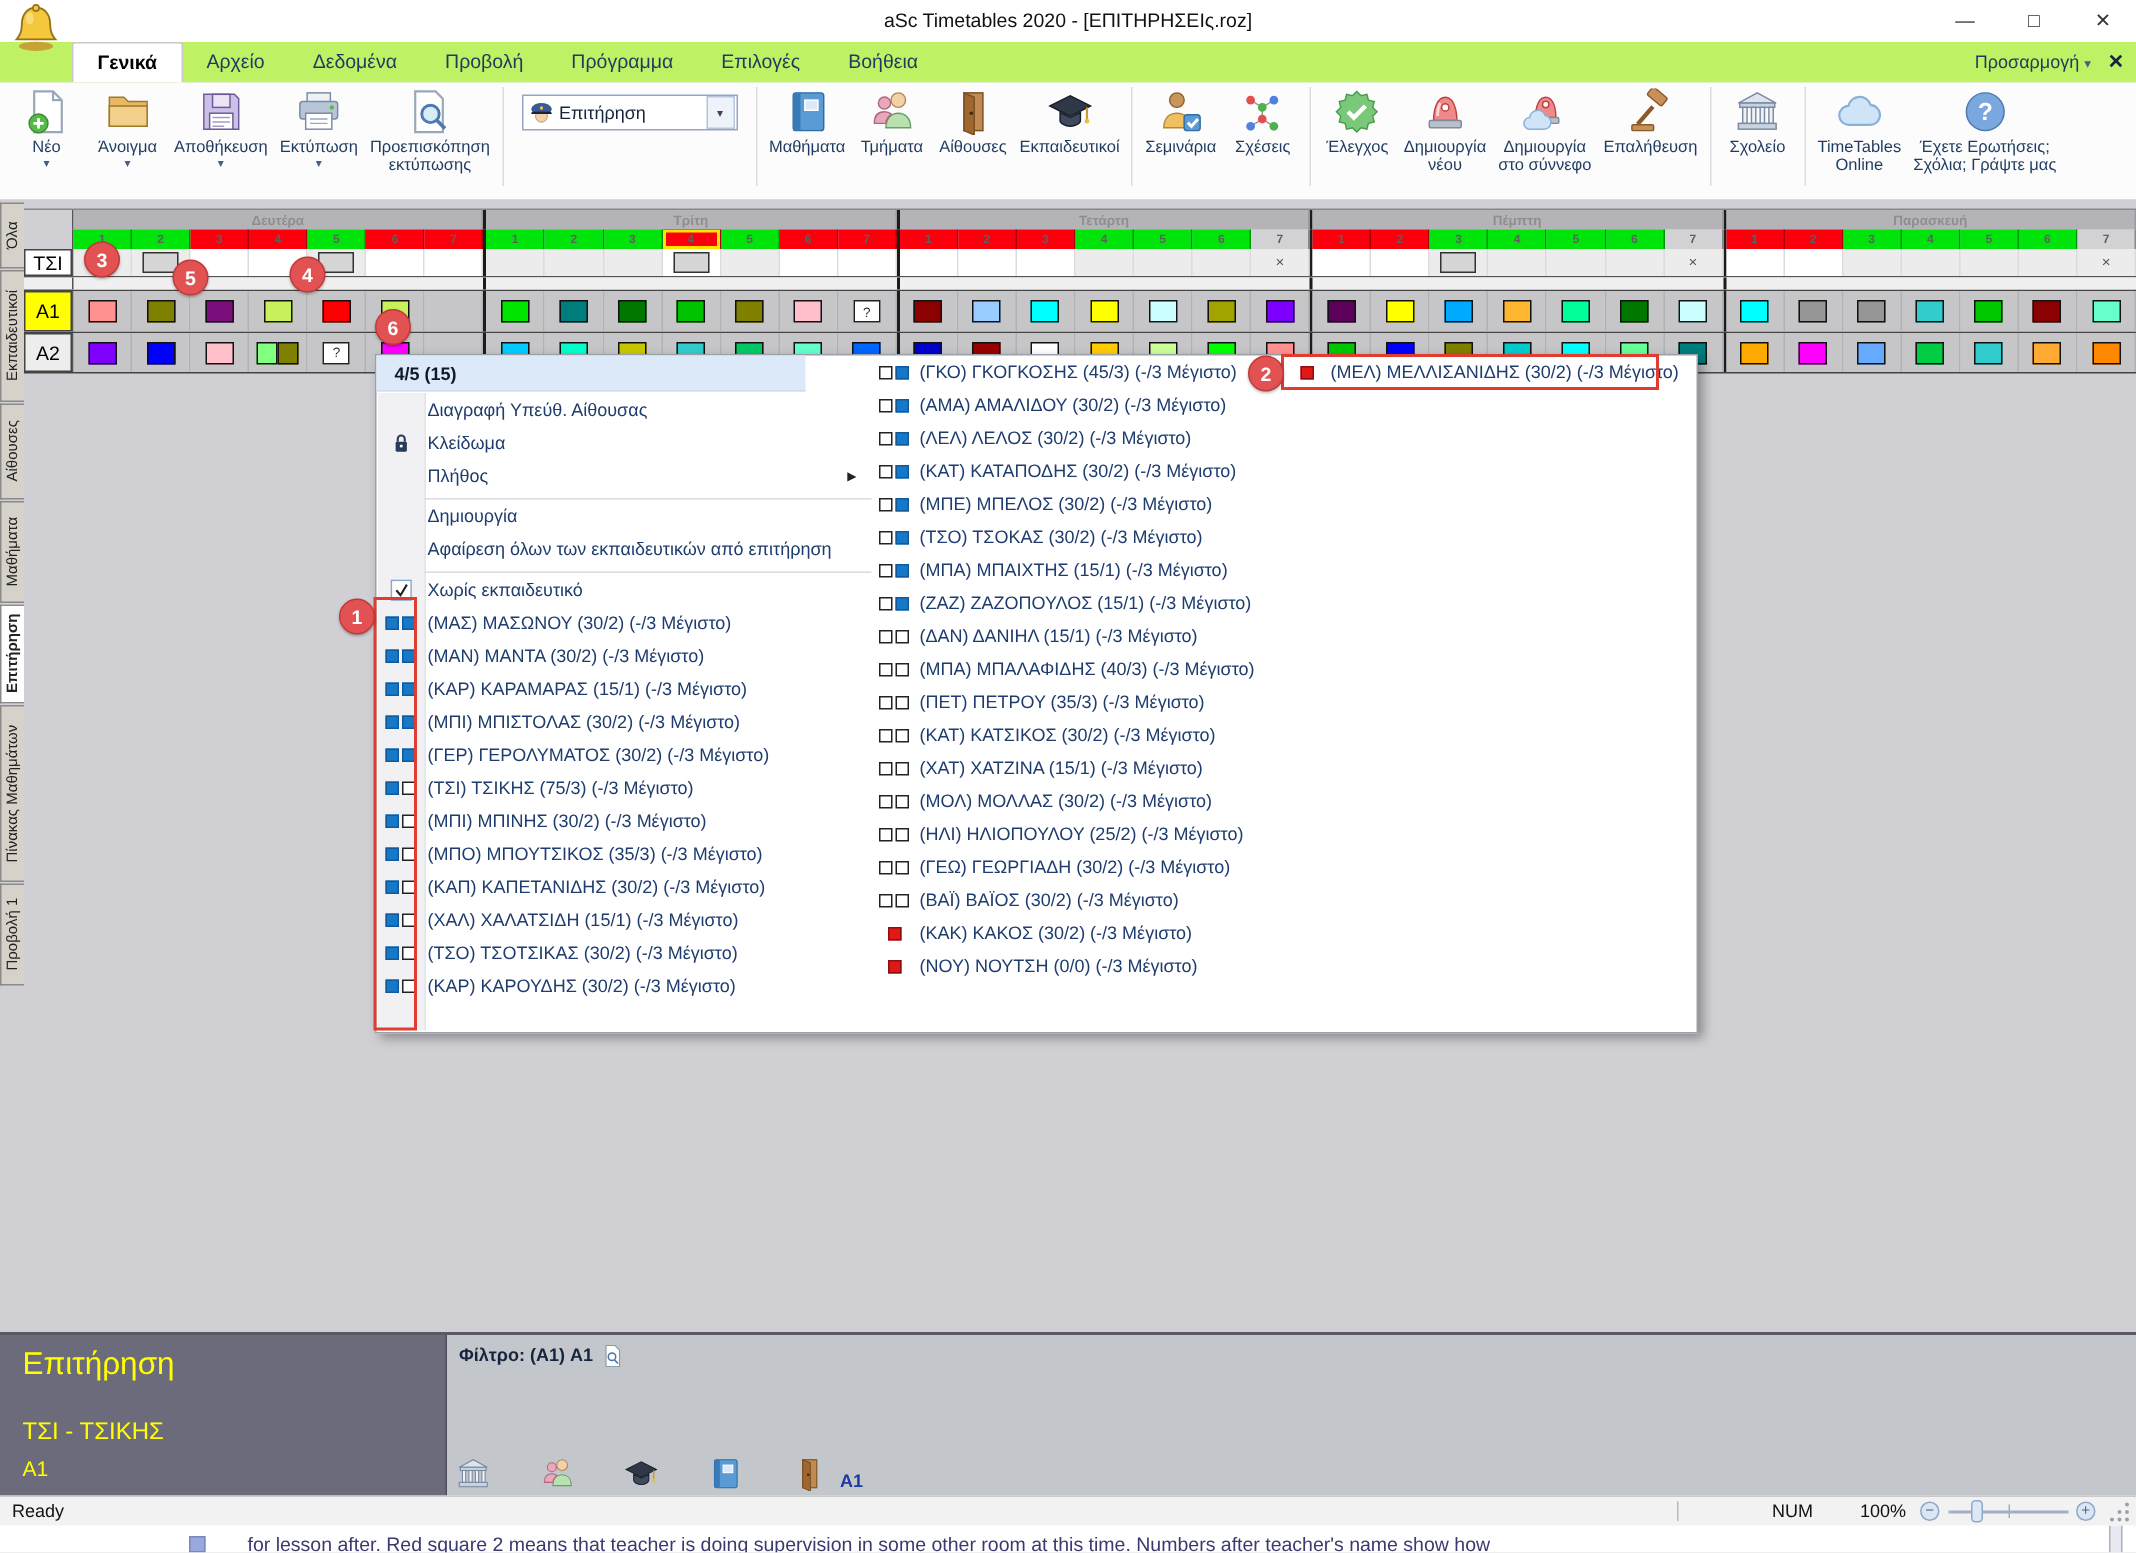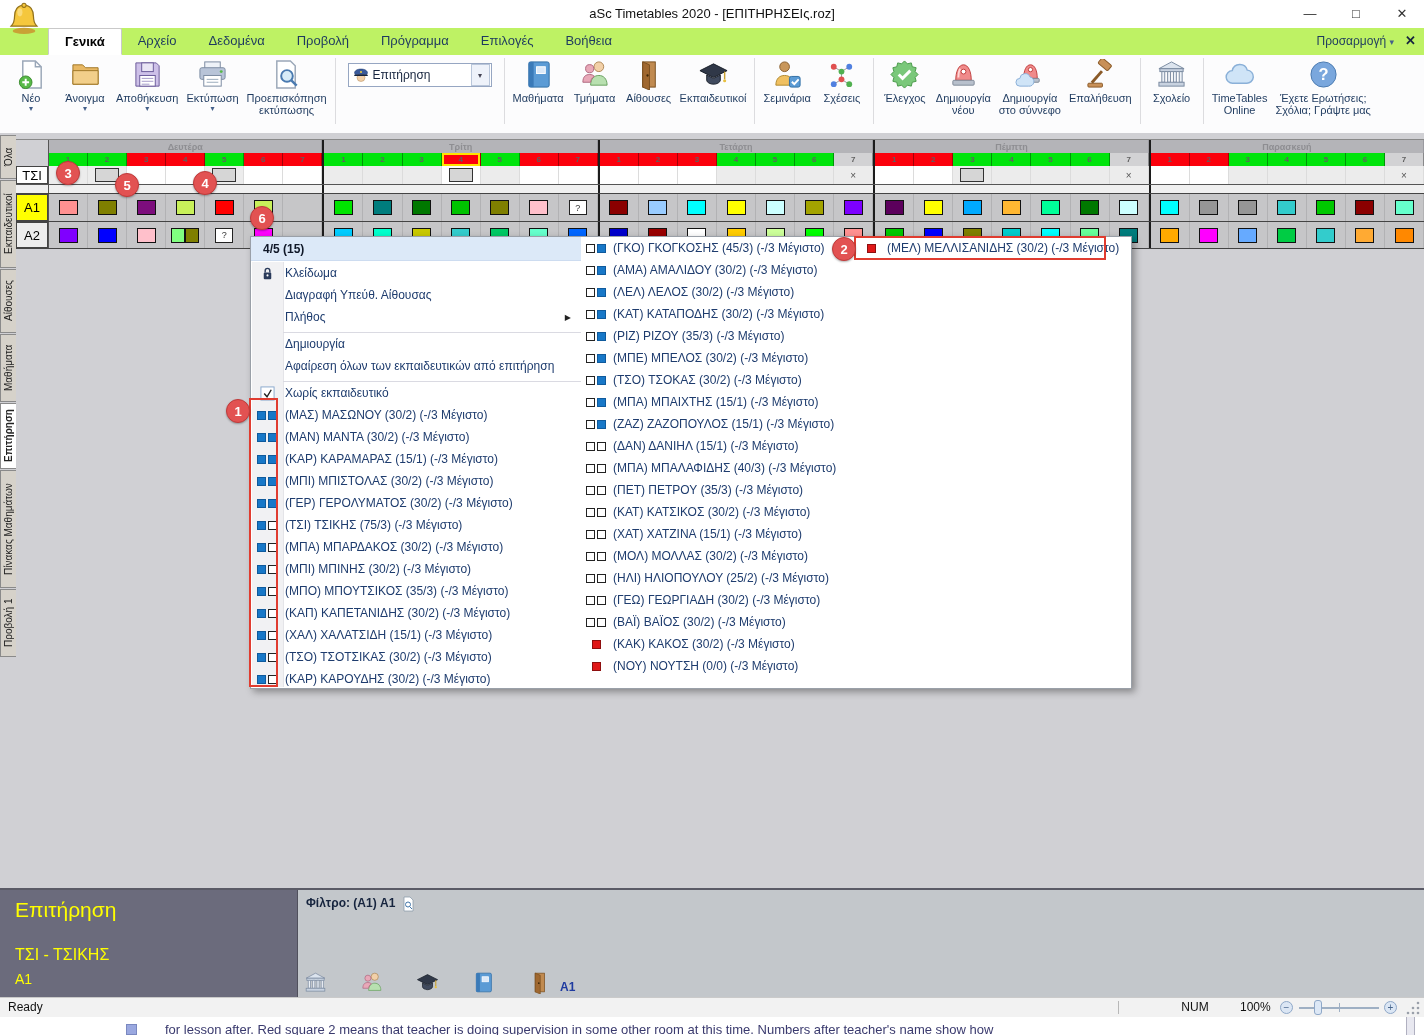--- a/index.html
+++ b/index.html
@@ -72,21 +72,21 @@
   .arow{border-bottom:1px solid #444}
   .arow .cell{background:#c6c6c8;border-right:1px solid #b2b2b4}
   .sq{width:19px;height:15px;border:1px solid #111;box-sizing:border-box}
   .sq.half{width:14px}
   .qbox{width:16px;height:13px;background:#fff;border:1px solid #222;font-size:9px;color:#333;display:flex;align-items:center;justify-content:center}
 
   
   #popup-menu{left:250px;top:236px;width:880px;height:451px;background:#fff;border:1px solid #9aa0a8;
               box-shadow:3px 3px 7px rgba(0,0,0,.35);z-index:50;font-size:12px;color:#1e3c6e}
   #menu-gutter{left:1px;top:25px;width:31px;height:425px;background:#f1f1f3;border-right:1px solid #e4e4e8;position:absolute}
-  #menu-header{left:0;top:0;width:330px;height:24px;position:absolute;background:#dce9f8;border-bottom:1px solid #cddcf0;
+  #menu-header{left:0;top:0;width:286px;height:24px;position:absolute;background:#dce9f8;border-bottom:1px solid #cddcf0;
                font-weight:bold;color:#101828;line-height:24px;padding-left:12px;box-sizing:border-box}
   .menu-col{position:absolute}
   .mrow{display:flex;align-items:center;height:22px;position:relative}
   .mi-icon{flex:0 0 32px;display:flex;align-items:center;justify-content:center;gap:2px}
   .mi-label{white-space:nowrap;padding-left:2px}
   .msub{position:absolute;right:10px;font-size:8px;color:#222}
   .msep{height:4px;margin-left:32px;border-bottom:1px solid #dadae2;margin-bottom:0px}
   .tsq{width:9px;height:9px;box-sizing:border-box;display:inline-block}
   .tsq.f{background:#1878c8;border:1px solid #0f5a9c}
   .tsq.e{background:#fff;border:1px solid #222}
@@ -779,37 +779,37 @@
         </div>
       </div>
     </div>
 </div>
 
 <div id="popup-menu" class="abs">
   <div id="menu-gutter"></div>
   <div id="menu-header">4/5 (15)</div>
   <div class="menu-col" id="menu-col1" style="left:0;top:25px;width:330px">
       <div class="mrow">
+        <div class="mi-icon"></div>
+        <div class="mi-label">Διαγραφή Υπεύθ. Αίθουσας</div>
+      </div>
+      <div class="mrow">
         <div class="mi-icon">
           <span class="icon" style="width: 15px; height: 15px;">
             <svg viewBox="0 0 32 32">
               <rect x="8" y="14" width="16" height="14" rx="2" fill="#2a3a5a"></rect>
               <path d="M11 14v-4a5 5 0 0110 0v4" fill="none" stroke="#2a3a5a" stroke-width="3"></path>
               <circle cx="16" cy="20" r="2.2" fill="#fff"></circle>
             </svg>
           </span>
         </div>
         <div class="mi-label">Κλείδωμα</div>
       </div>
       <div class="mrow">
         <div class="mi-icon"></div>
-        <div class="mi-label">Διαγραφή Υπεύθ. Αίθουσας</div>
-      </div>
-      <div class="mrow">
-        <div class="mi-icon"></div>
         <div class="mi-label">Πλήθος</div>
         <span class="msub">▶</span>
       </div>
       <div class="msep"></div>
       <div class="mrow">
         <div class="mi-icon"></div>
         <div class="mi-label">Δημιουργία</div>
       </div>
       <div class="mrow">
         <div class="mi-icon"></div>
@@ -867,27 +867,20 @@
           <span class="tsq f"></span>
           <span class="tsq e"></span>
         </div>
         <div class="mi-label">(ΤΣΙ) ΤΣΙΚΗΣ (75/3) (-/3 Μέγιστο)</div>
       </div>
       <div class="mrow">
         <div class="mi-icon">
           <span class="tsq f"></span>
           <span class="tsq e"></span>
         </div>
-        <div class="mi-label">(ΜΠΑ) ΜΠΑΡΔΑΚΟΣ (30/2) (-/3 Μέγιστο)</div>
-      </div>
-      <div class="mrow">
-        <div class="mi-icon">
-          <span class="tsq f"></span>
-          <span class="tsq e"></span>
-        </div>
         <div class="mi-label">(ΜΠΙ) ΜΠΙΝΗΣ (30/2) (-/3 Μέγιστο)</div>
       </div>
       <div class="mrow">
         <div class="mi-icon">
           <span class="tsq f"></span>
           <span class="tsq e"></span>
         </div>
         <div class="mi-label">(ΜΠΟ) ΜΠΟΥΤΣΙΚΟΣ (35/3) (-/3 Μέγιστο)</div>
       </div>
       <div class="mrow">
@@ -940,27 +933,20 @@
           <span class="tsq f"></span>
         </div>
         <div class="mi-label">(ΛΕΛ) ΛΕΛΟΣ (30/2) (-/3 Μέγιστο)</div>
       </div>
       <div class="mrow">
         <div class="mi-icon" style="flex: 0 0 30px;">
           <span class="tsq e"></span>
           <span class="tsq f"></span>
         </div>
         <div class="mi-label">(ΚΑΤ) ΚΑΤΑΠΟΔΗΣ (30/2) (-/3 Μέγιστο)</div>
-      </div>
-      <div class="mrow">
-        <div class="mi-icon" style="flex: 0 0 30px;">
-          <span class="tsq e"></span>
-          <span class="tsq f"></span>
-        </div>
-        <div class="mi-label">(ΡΙΖ) ΡΙΖΟΥ (35/3) (-/3 Μέγιστο)</div>
       </div>
       <div class="mrow">
         <div class="mi-icon" style="flex: 0 0 30px;">
           <span class="tsq e"></span>
           <span class="tsq f"></span>
         </div>
         <div class="mi-label">(ΜΠΕ) ΜΠΕΛΟΣ (30/2) (-/3 Μέγιστο)</div>
       </div>
       <div class="mrow">
         <div class="mi-icon" style="flex: 0 0 30px;">

